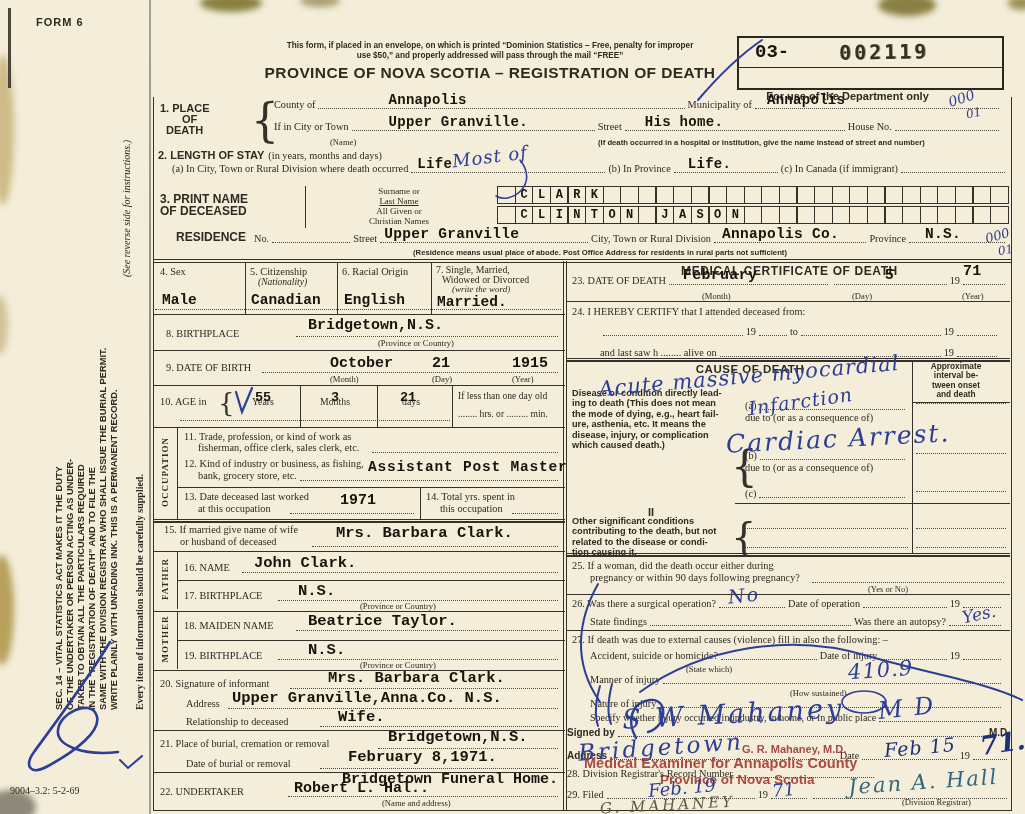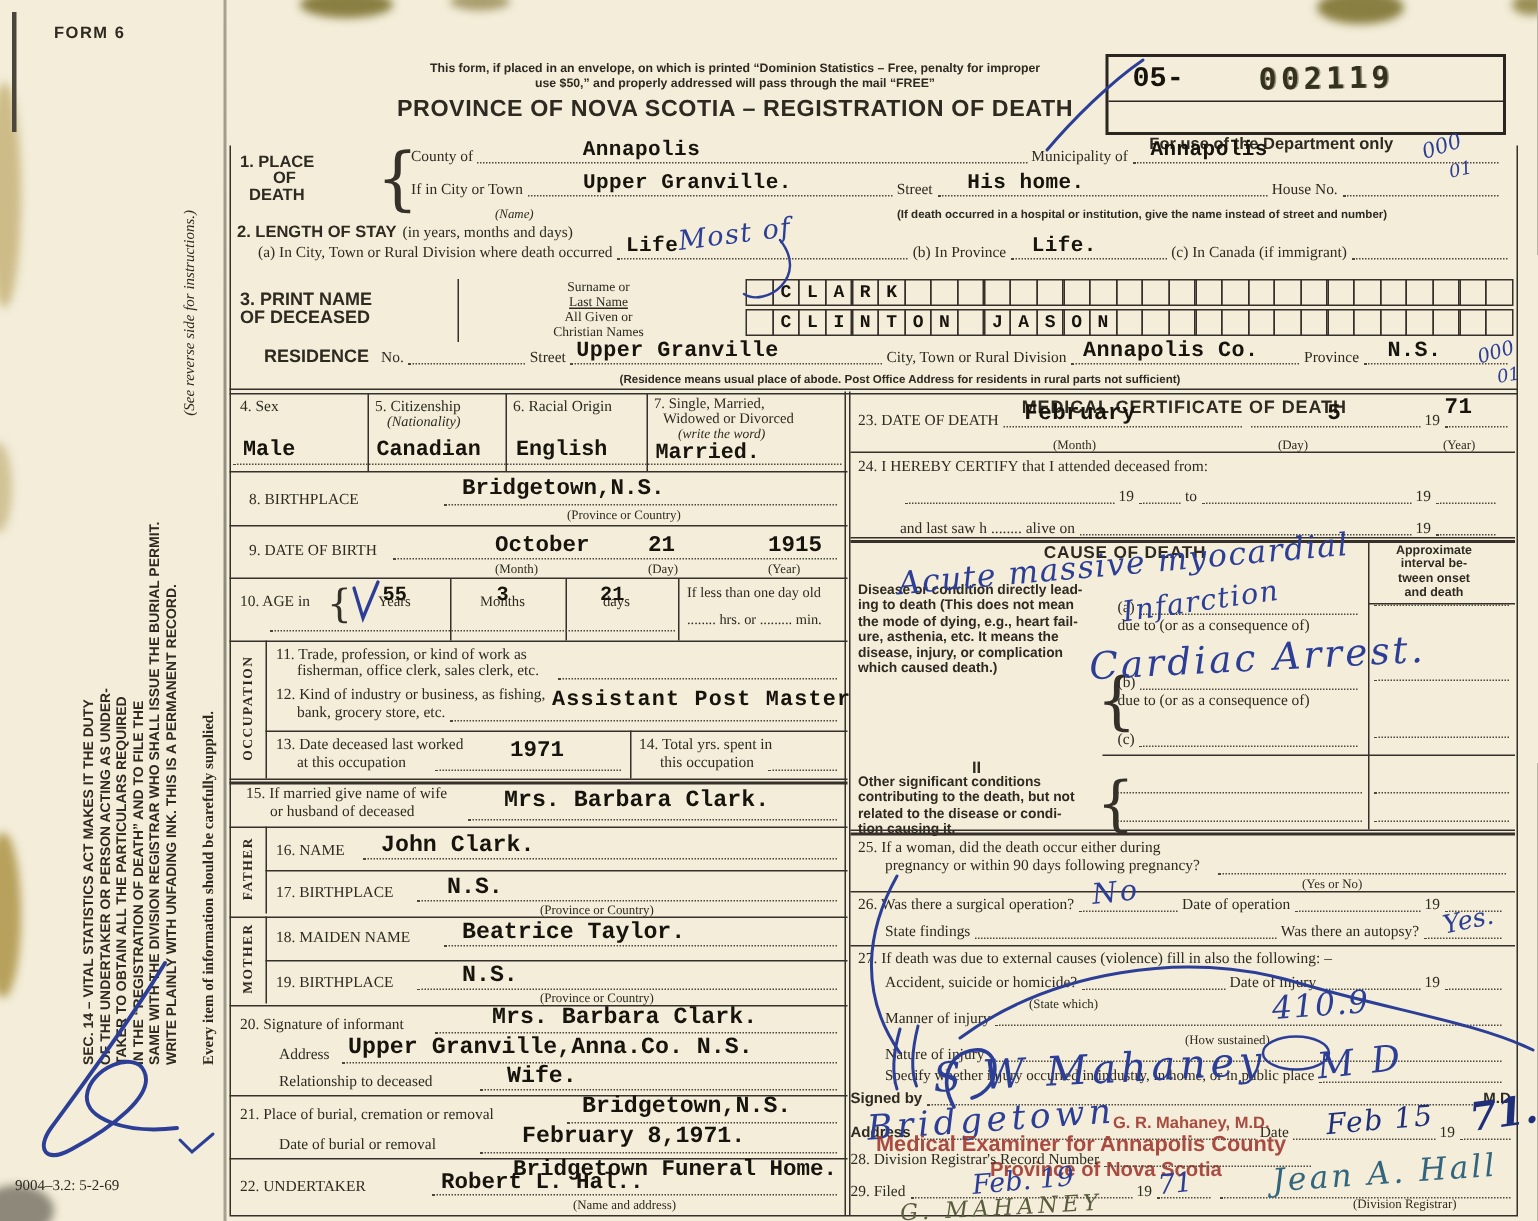--- a/index.html
+++ b/index.html
@@ -65,21 +65,21 @@
   </div>
 
   <div class="abs" style="left:10px;top:785px;font-size:10px;">9004–3.2: 5-2-69</div>
 
   <div class="abs sans b c" style="left:230px;top:41px;width:520px;font-size:8.2px;">This form, if placed in an envelope, on which is printed “Dominion Statistics – Free, penalty for improper</div>
   <div class="abs sans b c" style="left:230px;top:51px;width:520px;font-size:8.2px;">use $50,” and properly addressed will pass through the mail “FREE”</div>
   <div class="abs sans b c" style="left:225px;top:64px;width:530px;font-size:15.5px;letter-spacing:.4px;">PROVINCE OF NOVA SCOTIA – REGISTRATION OF DEATH</div>
 
   <div class="abs" style="left:737px;top:36px;width:263px;height:50px;border:2px solid #2b2720;">
     <div style="height:29px;border-bottom:1.6px solid #2b2720;position:relative;">
-      <span class="mono" style="position:absolute;left:16px;top:3px;font-size:19px;">05-</span>
+      <span class="mono" style="position:absolute;left:16px;top:3px;font-size:19px;">03-</span>
       <span style="position:absolute;left:100px;top:2px;font-family:'DejaVu Sans Mono',monospace;font-weight:bold;font-size:20px;letter-spacing:3px;color:#34321e;transform:rotate(-1deg);text-shadow:1px 0 0 rgba(52,50,30,.45);">002119</span>
     </div>
   </div>
   <div class="abs sans b c" style="left:716px;top:90px;width:263px;font-size:11px;">For use of the Department only</div>
   <div class="abs hw" style="left:948px;top:90px;font-size:14px;transform:rotate(-18deg);">000</div>
   <div class="abs hw" style="left:966px;top:106px;font-size:12px;transform:rotate(-12deg);">01</div>
   <div class="abs hw" style="left:985px;top:228px;font-size:13px;transform:rotate(-16deg);">000</div>
   <div class="abs hw" style="left:998px;top:243px;font-size:12px;transform:rotate(-10deg);">01</div>
 
   <div class="abs h1" style="left:160px;top:102px;">1. PLACE</div>
@@ -101,21 +101,21 @@
     <span class="lead" style="flex:2.1;">
         <span class="tv" style="left:22px;font-size:14px;padding-left:15px;">Upper Granville.</span>
       </span>
     <span class="lbl">Street</span>
     <span class="lead" style="flex:1.9;">
         <span class="tv" style="left:20px;font-size:14px;">His home.</span>
       </span>
     <span class="lbl">House No.</span>
     <span class="lead" style="flex:.9;"></span>
   </div>
-  <div class="abs sub" style="left:330px;top:137px;font-style:italic;">(Name)</div>
+  <div class="abs sub" style="left:330px;top:137px;">(Name)</div>
   <div class="abs note" style="left:598px;top:138px;">(If death occurred in a hospital or institution, give the name instead of street and number)</div>
 
   <div class="abs row" style="left:158px;top:149px;justify-content:center;">
     <span class="h1">2. LENGTH OF STAY</span>
     <span class="cap" style="margin-left:4px;">(in years, months and days)</span>
   </div>
   <div class="abs row" style="left:172px;top:163px;width:836px;">
     <span class="lbl">(a) In City, Town or Rural Division where death occurred</span>
     <span class="lead" style="flex:1;">
         <span class="tv" style="left:6px;font-size:14px;">Life</span>

